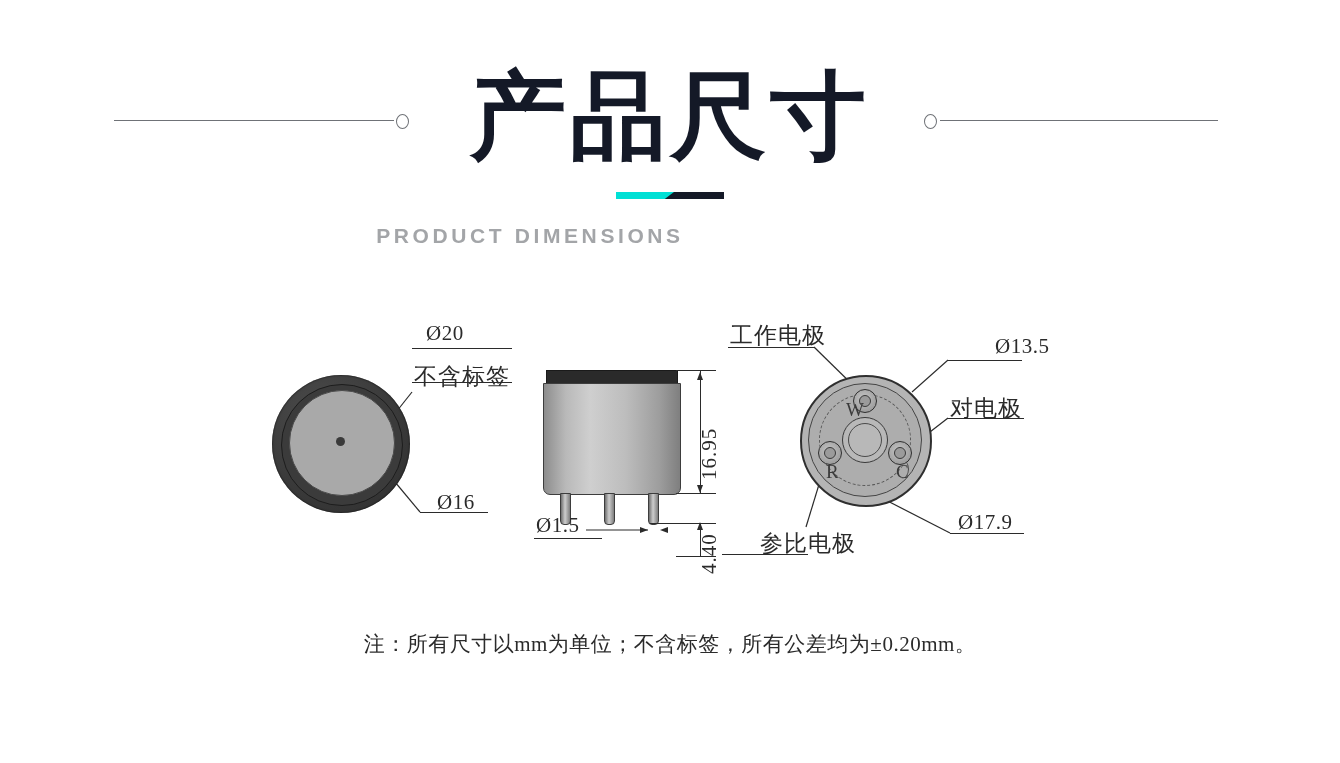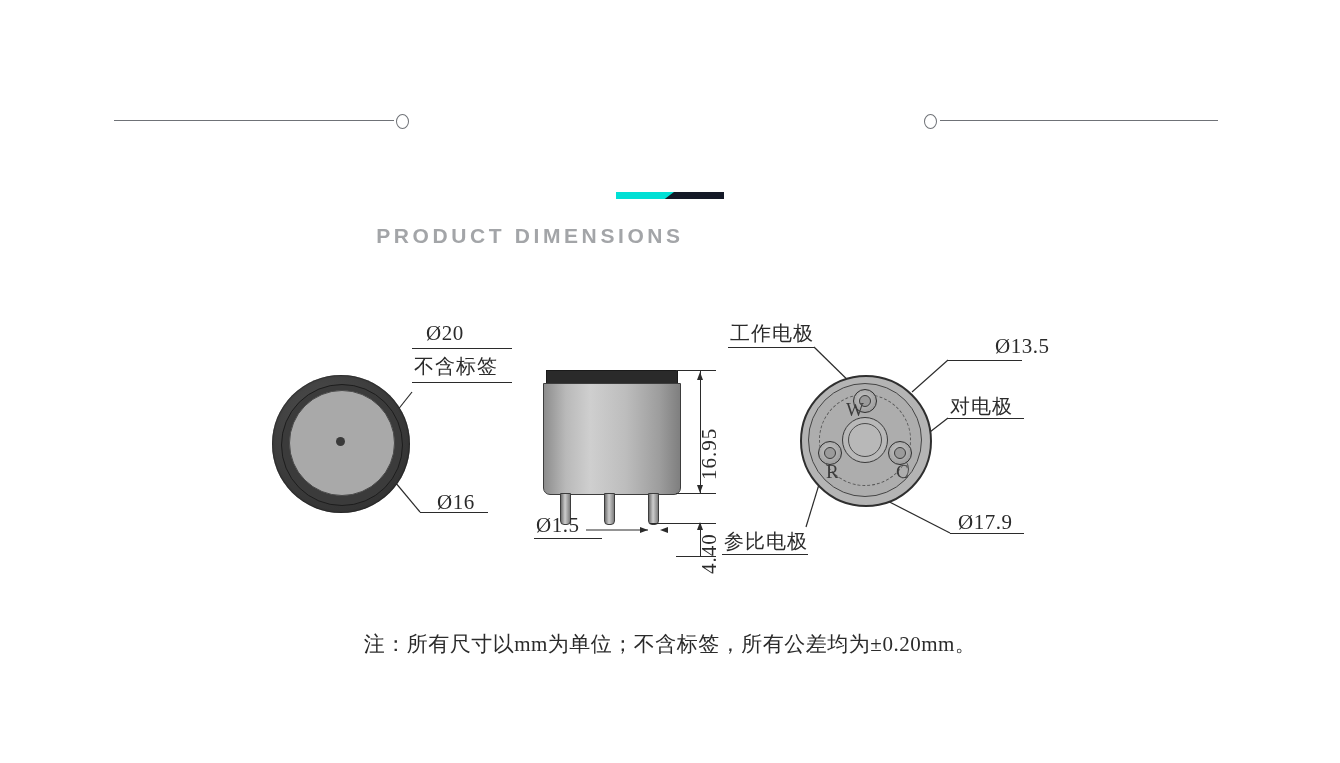--- a/index.html
+++ b/index.html
@@ -97,21 +97,21 @@
     position: absolute;
     font-family: "Liberation Serif", "DejaVu Serif", serif;
     font-size: 21px;
     color: #2b2b2b;
     white-space: nowrap;
     letter-spacing: 0.5px;
   }
   .cn-text {
     position: absolute;
     font-family: "Liberation Serif", "DejaVu Serif", serif;
-    font-size: 20px;
+    font-size: 23px;
     color: #2b2b2b;
     white-space: nowrap;
     letter-spacing: 1px;
   }
   .lead-h {
     position: absolute;
     height: 1px;
     background: #2b2b2b;
   }
 
@@ -307,20 +307,21 @@
 </style>
 </head>
 <body>
 
 <div class="header">
   <div class="rule rule-left"></div>
   <div class="rule-dot rule-dot-left"></div>
   <div class="rule rule-right"></div>
   <div class="rule-dot rule-dot-right"></div>
 
+  <div class="title">产品尺寸</div>
 
   <div class="accent-bar">
     <div class="cyan"></div>
   </div>
 
   <div class="subtitle">PRODUCT DIMENSIONS</div>
 </div>
 
 <div class="drawing">
 
@@ -346,21 +347,21 @@
 
   <div class="view" id="view-front">
     <div class="ring-outer"></div>
     <div class="ring-inner-edge"></div>
     <div class="disc"></div>
     <div class="disc-dot"></div>
   </div>
 
   <div class="dim-text" style="left:426px; top:31px;">Ø20</div>
   <div class="lead-h" style="left:412px; top:58px; width:100px;"></div>
-  <div class="cn-text" style="left:414px; top:63px;">不含标签</div>
+  <div class="cn-text" style="left:414px; top:71px;">不含标签</div>
   <div class="lead-h" style="left:412px; top:92px; width:100px;"></div>
 
   <div class="dim-text" style="left:437px; top:200px;">Ø16</div>
   <div class="lead-h" style="left:420px; top:222px; width:68px;"></div>
 
   <div class="view" id="view-side">
     <div class="body-cap"></div>
     <div class="body-can"></div>
     <div class="pin pin-1"></div>
     <div class="pin pin-2"></div>
@@ -405,21 +406,21 @@
 
   <div class="cn-text" style="left:730px; top:30px;">工作电极</div>
   <div class="lead-h" style="left:728px; top:57px; width:86px;"></div>
 
   <div class="dim-text" style="left:948px; top:44px;margin-left:47px;">Ø13.5</div>
   <div class="lead-h" style="left:948px; top:70px; width:74px;"></div>
 
   <div class="cn-text" style="left:950px; top:103px;">对电极</div>
   <div class="lead-h" style="left:948px; top:128px; width:76px;"></div>
 
-  <div class="cn-text" style="left:724px; top:238px;">参比电极</div>
+  <div class="cn-text" style="left:760px; top:238px;">参比电极</div>
   <div class="lead-h" style="left:722px; top:264px; width:86px;"></div>
 
   <div class="dim-text" style="left:958px; top:220px;">Ø17.9</div>
   <div class="lead-h" style="left:950px; top:243px; width:74px;"></div>
 
 </div>
 
 <div class="note">注：所有尺寸以mm为单位；不含标签，所有公差均为±0.20mm。</div>
 
 </body></html>

